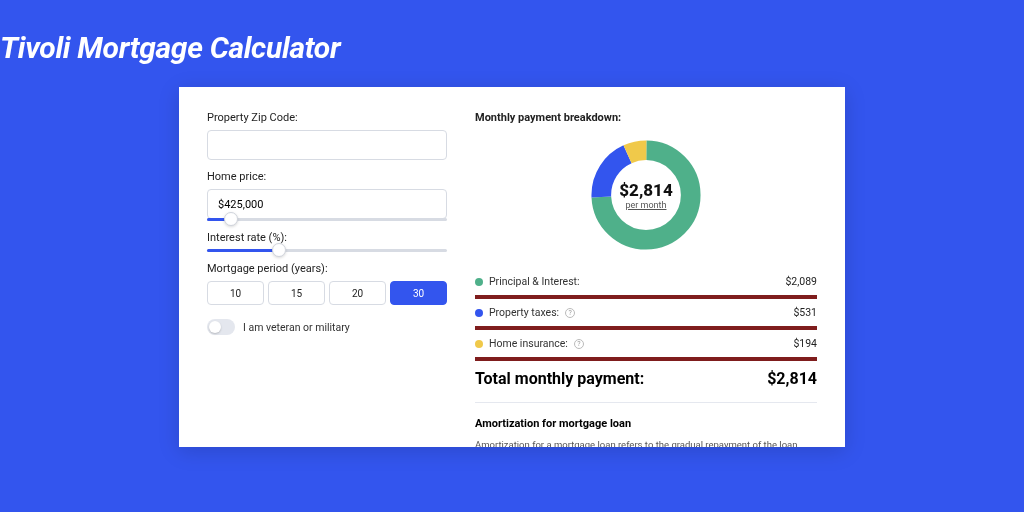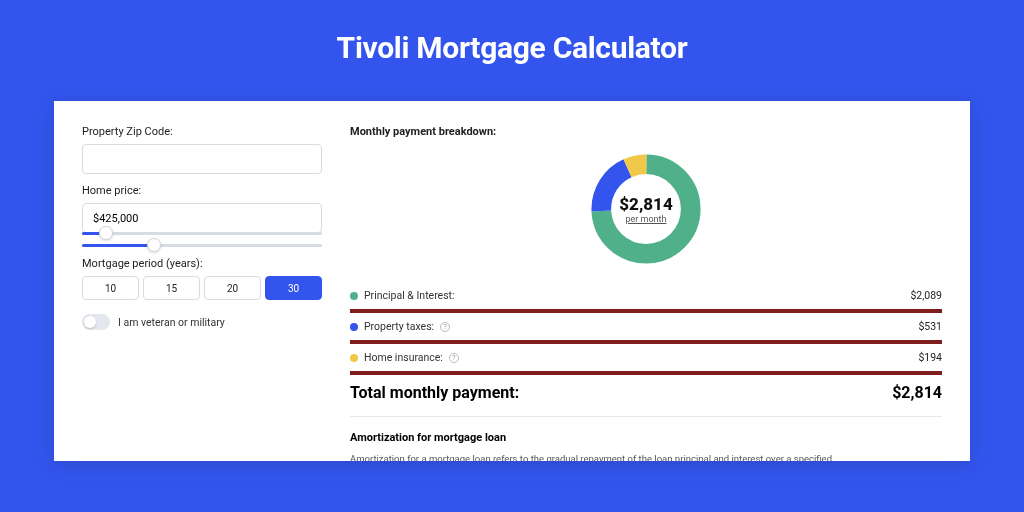--- a/index.html
+++ b/index.html
@@ -1,18 +1,18 @@
 <!DOCTYPE html>
 <html><head>
 <meta charset="utf-8">
 <style>
   * { box-sizing: border-box; margin: 0; padding: 0; font-family: -apple-system, BlinkMacSystemFont, "Segoe UI", Roboto, Arial, sans-serif; }
   body { width: 1024px; height: 512px; background: #3355ee; overflow: hidden; }
-  .page-title { text-align: center; color: #fff; font-size: 30px; font-weight: 700; padding: 30px 0 36px; letter-spacing: -0.3px; }
-  .card { background: #fff; width: 916px; margin: 0 auto; padding: 24px 28px 0; box-shadow: 0 4px 20px rgba(0,0,0,0.15); display: flex; gap: 28px; height: 360px; overflow: hidden; }
+  .page-title { text-align: left; color: #fff; font-size: 30px; font-weight: 700; padding: 30px 0 22px; letter-spacing: -0.3px; font-style: italic; }
+  .card { background: #fff; width: 666px; margin: 0 auto; padding: 24px 28px 0; box-shadow: 0 4px 20px rgba(0,0,0,0.15); display: flex; gap: 28px; height: 360px; overflow: hidden; }
   .left { width: 240px; flex-shrink: 0; }
   .right { flex: 1; }
   .field-label { font-size: 11px; color: #222; margin-bottom: 6px; display: block; }
   .input { width: 100%; border: 1px solid #d7dbe3; border-radius: 4px; height: 30px; font-size: 11px; padding: 0 10px; background:#fff; }
   .field { margin-bottom: 10px; }
   .slider-track { height: 3px; background: #d7dbe3; border-radius: 2px; position: relative; margin-top: -1px; }
   .slider-fill { height: 3px; background: #3355ee; border-radius: 2px; position: absolute; left:0; top:0; }
   .slider-thumb { width: 14px; height: 14px; background: #fff; border: 1px solid #d0d4dc; border-radius: 50%; position: absolute; top: -6px; transform: translateX(-50%); box-shadow: 0 1px 3px rgba(0,0,0,0.15); }
   .dp-row { display: flex; gap: 6px; }
   .dp-row .input:first-child { flex: 1.8; }
@@ -60,20 +60,21 @@
       <label class="field-label">Home price:</label>
       <input class="input" value="$425,000" style="">
       <div class="slider-track">
         <div class="slider-fill" style="width:10%"></div>
         <div class="slider-thumb" style="left:10%"></div>
       </div>
     </div>
 
 
     <div class="field">
+      <label class="field-label">Interest rate (%):</label>
       <div class="slider-track">
         <div class="slider-fill" style="width:30%"></div>
         <div class="slider-thumb" style="left:30%"></div>
       </div>
     </div>
 
     <div class="field">
       <label class="field-label">Mortgage period (years):</label>
       <div class="period-row">
         <button class="period-btn">10</button>

